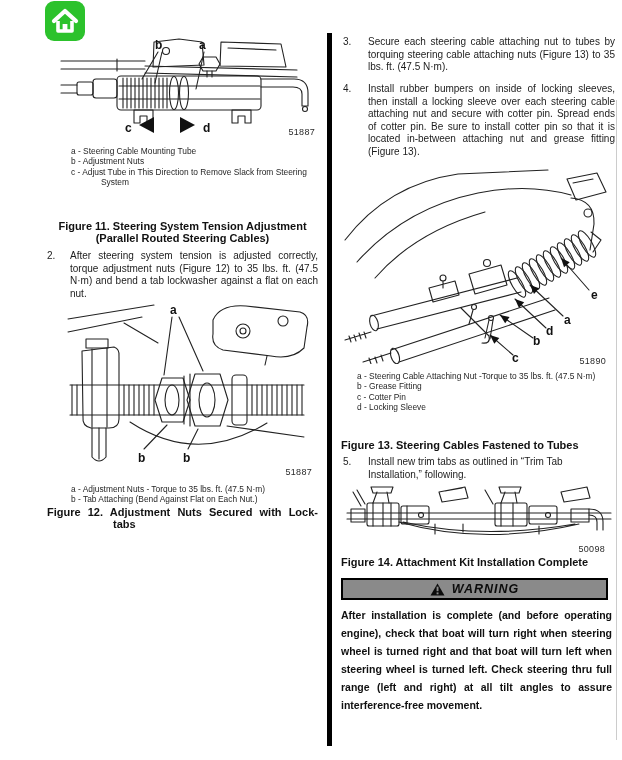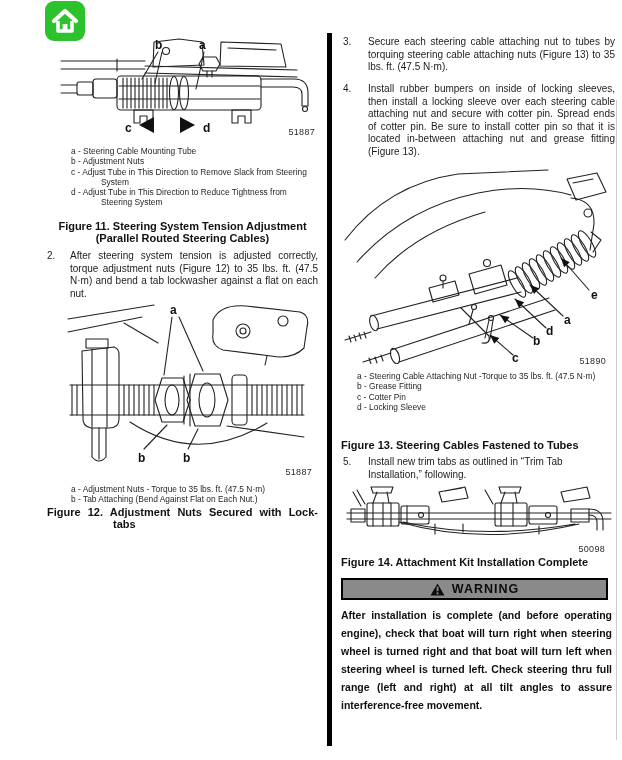--- a/index.html
+++ b/index.html
@@ -19,21 +19,21 @@
   .figcap.center{text-align:center;}
   .figcap .just{text-align:justify;text-align-last:justify;}
   .figcap .l2{display:block;}
   .step{position:absolute;display:flex;font-size:10px;line-height:12.6px;color:#1c1c1c;}
   .step .num{flex:0 0 23px;}
   .step .txt{flex:1;text-align:justify;}
   .dl{font:bold 12px "Liberation Sans",sans-serif;fill:#111;}
   .lineart{stroke:#222;stroke-width:1.1;fill:none;stroke-linejoin:round;stroke-linecap:round;}
   .warning{position:absolute;left:341px;top:578px;width:267px;}
   .warn-header{height:18px;border:2px solid #000;display:flex;align-items:center;justify-content:center;gap:7px;}
-  .warn-title{font-weight:bold;font-size:12.5px;letter-spacing:1px;color:#0b0b0b;}
+  .warn-title{font-weight:bold;font-size:12.5px;letter-spacing:1px;color:#0b0b0b;font-style:italic;}
   .warn-body{margin-top:6px;font-weight:bold;font-size:10.5px;line-height:18px;
              text-align:justify;color:#101010;width:271px;}
 </style>
 </head>
 <body>
 
 <div class="page">
 
   <div class="home-btn">
     <svg width="30" height="28" viewBox="0 0 30 28">
@@ -79,21 +79,20 @@
       <polygon points="82,89 97,81 97,97" fill="#111"></polygon>
       <polygon points="123,81 123,97 138,89" fill="#111"></polygon>
     </svg>
     <span class="imgnum" style="right:2px;bottom:3px;position:absolute;">51887</span>
   </div>
 
   <div class="callouts" style="left:55px;top:146px;width:264px;">
     <div class="callout">a - Steering Cable Mounting Tube</div>
     <div class="callout">b - Adjustment Nuts</div>
     <div class="callout"><span>c - Adjust Tube in This Direction to Remove Slack from Steering</span><span class="cont" style="padding-left:15px;">System</span></div>
-    <div class="callout"><span>d - Adjust Tube in This Direction to Reduce Tightness from</span><span class="cont" style="padding-left:15px;">Steering System</span></div>
   </div>
 
   <div class="figcap center" style="left:47px;top:221px;width:271px;white-space:nowrap;">
     <div>Figure 11. Steering System Tension Adjustment</div>
     <div>(Parallel Routed Steering Cables)</div>
   </div>
 
   <div class="step" style="left:47px;top:250px;width:271px;">
     <div class="num">2.</div>
     <div class="txt">After steering system tension is adjusted correctly, torque adjustment nuts (Figure 12) to 35 lbs. ft. (47.5 N·m) and bend a tab lockwasher against a flat on each nut.</div>

